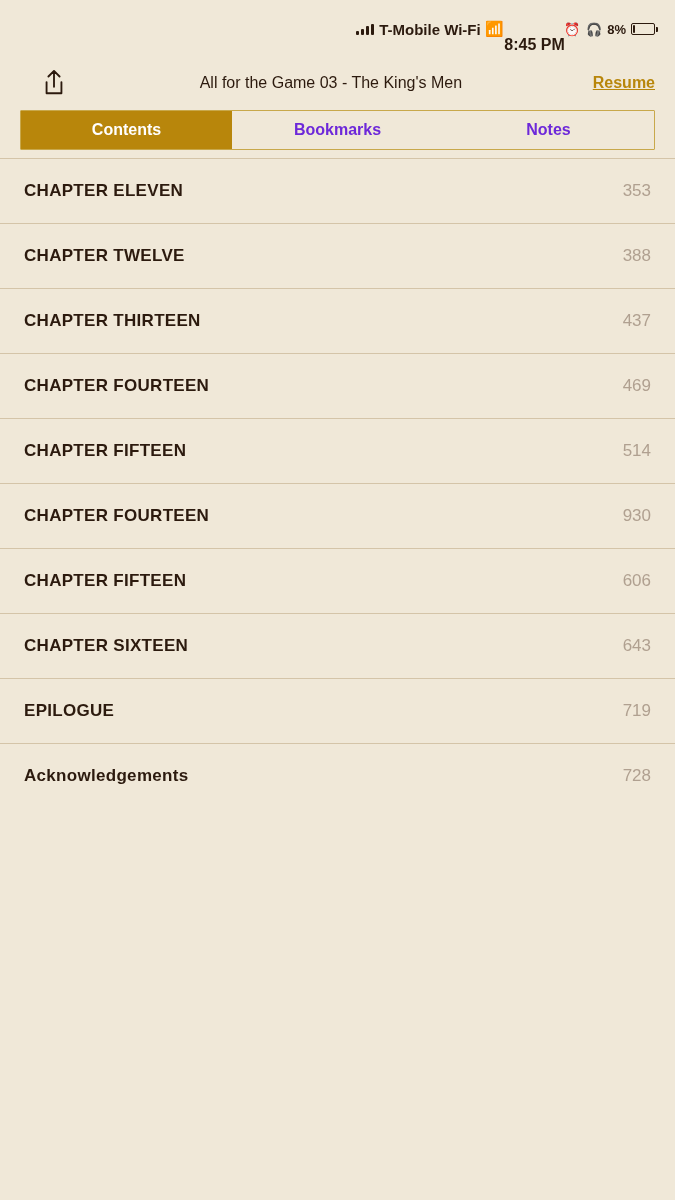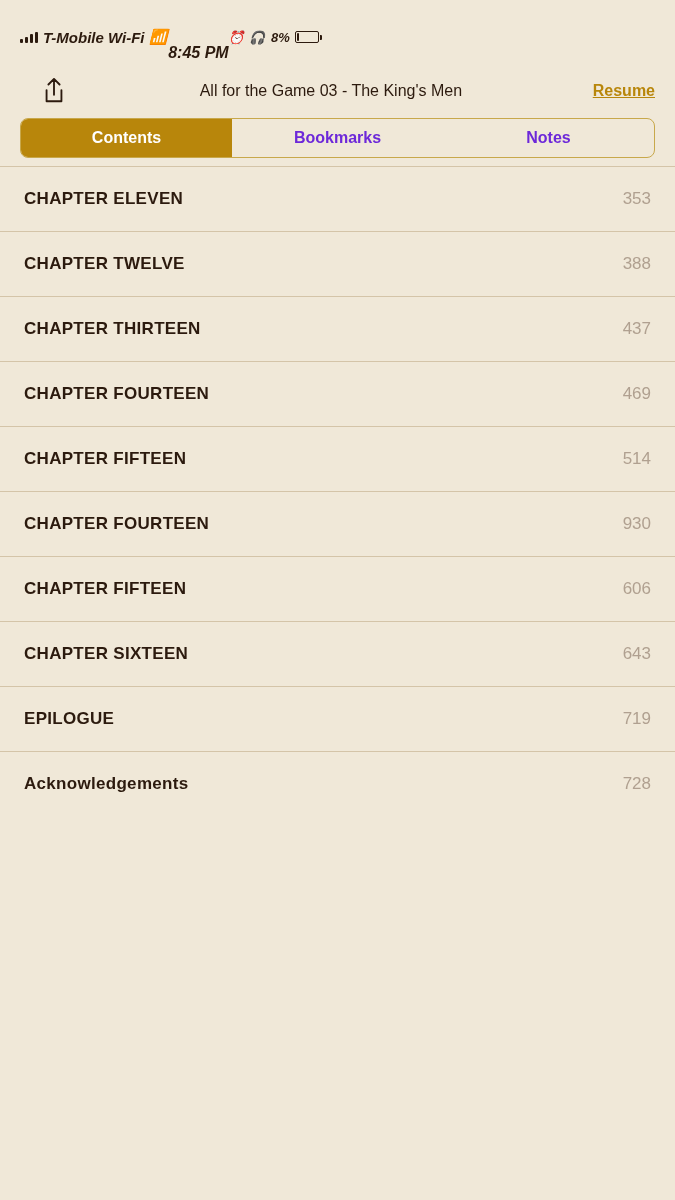--- a/index.html
+++ b/index.html
@@ -9,26 +9,25 @@
       width: 675px;
       min-height: 1200px;
       background-color: #f0e8d8;
       font-family: -apple-system, 'Helvetica Neue', sans-serif;
       color: #2c1a0e;
     }
 
     
     .status-bar {
       display: flex;
-      justify-content: flex-start;
-      align-items: center;
-      padding: 12px 20px 6px;
+      justify-content: flex-end;
+      align-items: center;
+      padding: 4px 20px 6px;
       font-size: 15px;
       font-weight: 600;
-      font-style: italic;
     }
     .status-left {
       display: flex;
       align-items: center;
       gap: 5px;
     }
     .status-center {
       font-size: 16px;
       font-weight: 600;
       margin-top: 32px;
@@ -106,21 +105,21 @@
     .share-svg {
       width: 22px;
       height: 26px;
     }
 
     
     .tab-bar {
       display: flex;
       margin: 0 20px 8px;
       border: 1.5px solid #c8a84b;
-      border-radius: 8px;
+      border-radius: 1px;
       overflow: hidden;
     }
     .tab {
       flex: 1;
       text-align: center;
       padding: 10px 0;
       font-size: 16px;
       font-weight: 700;
       cursor: pointer;
       color: #6d28d9;

